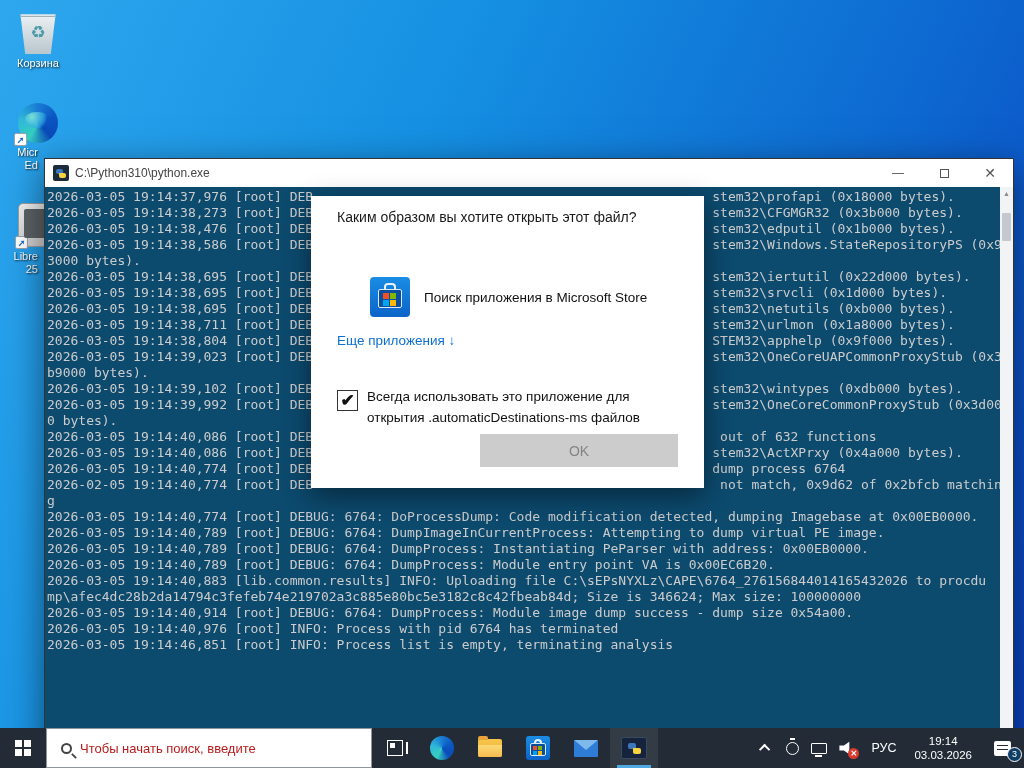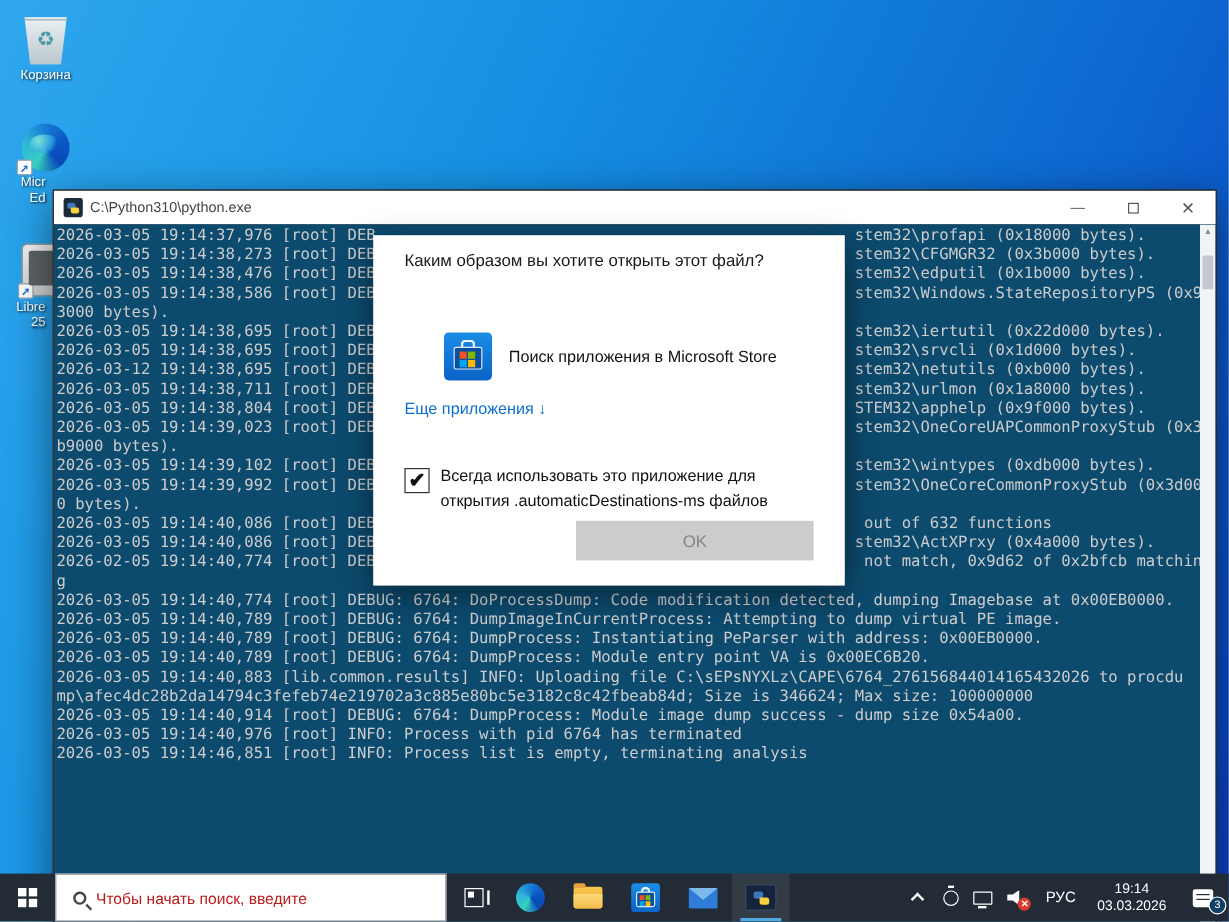--- a/index.html
+++ b/index.html
@@ -167,40 +167,41 @@
           <div class="log-line">2026-03-05 19:14:38,476 [root] DEB                                                   stem32\edputil (0x1b000 bytes).</div>
 
           <div class="log-line">2026-03-05 19:14:38,586 [root] DEB                                                   stem32\Windows.StateRepositoryPS (0x9</div>
 
           <div class="log-line">3000 bytes).</div>
 
           <div class="log-line">2026-03-05 19:14:38,695 [root] DEB                                                   stem32\iertutil (0x22d000 bytes).</div>
 
           <div class="log-line">2026-03-05 19:14:38,695 [root] DEB                                                   stem32\srvcli (0x1d000 bytes).</div>
 
-          <div class="log-line">2026-03-12 19:14:38,695 [root] DEB                                                   stem32\netutils (0xb000 bytes).</div>
+          <div class="log-line">2026-03-05 19:14:38,695 [root] DEB                                                   stem32\netutils (0xb000 bytes).</div>
 
           <div class="log-line">2026-03-05 19:14:38,711 [root] DEB                                                   stem32\urlmon (0x1a8000 bytes).</div>
 
           <div class="log-line">2026-03-05 19:14:38,804 [root] DEB                                                   STEM32\apphelp (0x9f000 bytes).</div>
 
           <div class="log-line">2026-03-05 19:14:39,023 [root] DEB                                                   stem32\OneCoreUAPCommonProxyStub (0x3</div>
 
           <div class="log-line">b9000 bytes).</div>
 
           <div class="log-line">2026-03-05 19:14:39,102 [root] DEB                                                   stem32\wintypes (0xdb000 bytes).</div>
 
           <div class="log-line">2026-03-05 19:14:39,992 [root] DEB                                                   stem32\OneCoreCommonProxyStub (0x3d00</div>
 
           <div class="log-line">0 bytes).</div>
 
           <div class="log-line">2026-03-05 19:14:40,086 [root] DEB                                                    out of 632 functions</div>
 
           <div class="log-line">2026-03-05 19:14:40,086 [root] DEB                                                   stem32\ActXPrxy (0x4a000 bytes).</div>
 
+          <div class="log-line">2026-03-05 19:14:40,774 [root] DEB                                                   dump process 6764</div>
 
           <div class="log-line">2026-02-05 19:14:40,774 [root] DEB                                                    not match, 0x9d62 of 0x2bfcb matchin</div>
 
           <div class="log-line">g</div>
 
           <div class="log-line">2026-03-05 19:14:40,774 [root] DEBUG: 6764: DoProcessDump: Code modification detected, dumping Imagebase at 0x00EB0000.</div>
 
           <div class="log-line">2026-03-05 19:14:40,789 [root] DEBUG: 6764: DumpImageInCurrentProcess: Attempting to dump virtual PE image.</div>
 
           <div class="log-line">2026-03-05 19:14:40,789 [root] DEBUG: 6764: DumpProcess: Instantiating PeParser with address: 0x00EB0000.</div>

